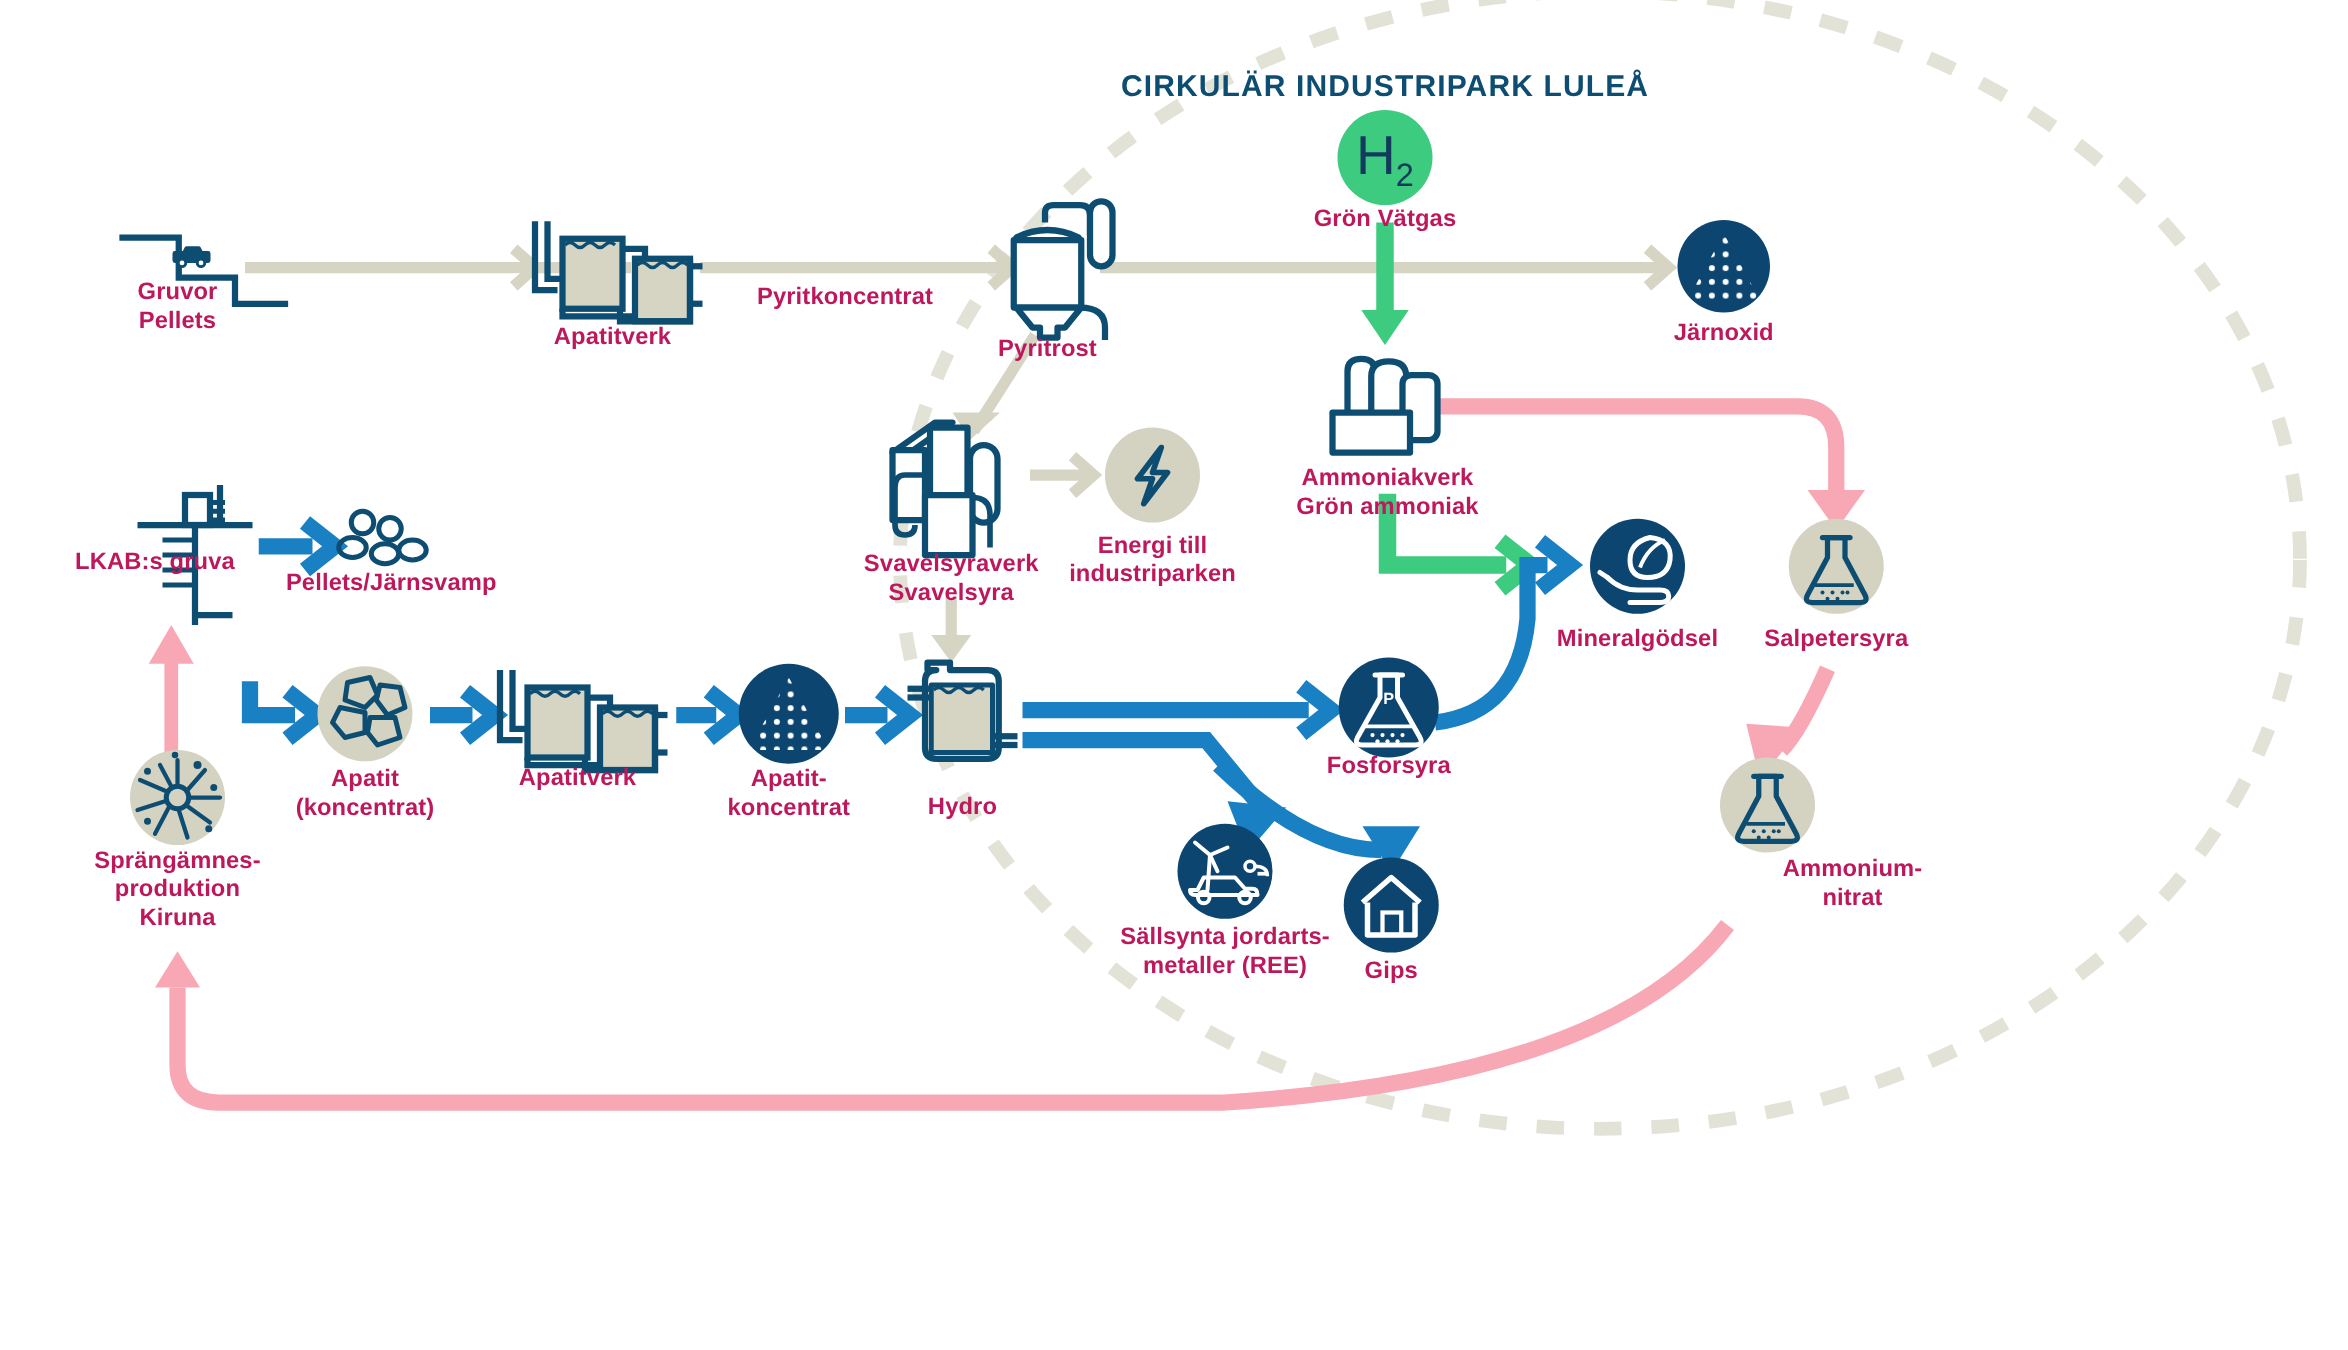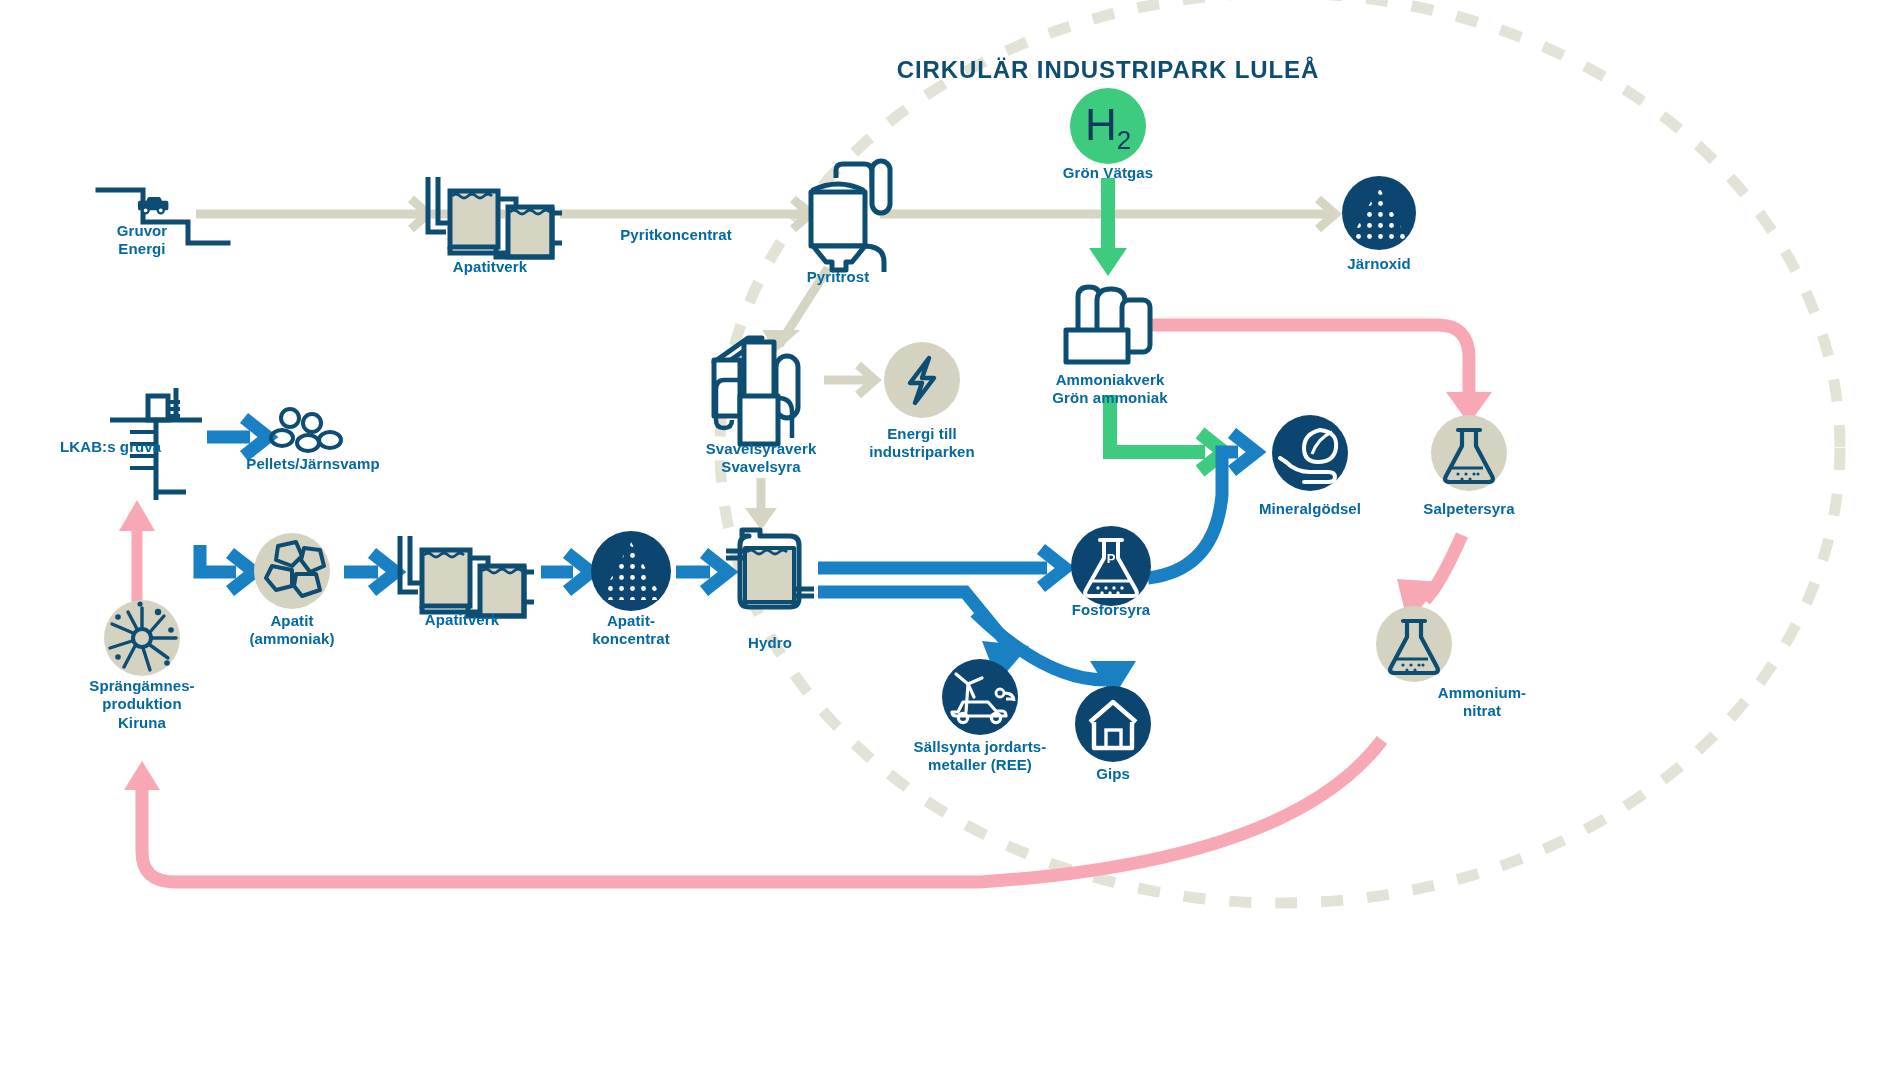--- a/index.html
+++ b/index.html
@@ -21,23 +21,23 @@
     background: #ffffff;
   }
   svg#diagram {
     position: absolute;
     top: 0; left: 0;
     width: 1878px;
     height: 1080px;
   }
   .lbl {
     position: absolute;
-    color: #0369a1;
+    color: #be185d;
     font-weight: bold;
-    font-size: 15px;
+    font-size: 19px;
     line-height: 1.22;
     text-align: center;
     letter-spacing: 0.1px;
     white-space: pre-line;
     transform: translateX(-50%);
     pointer-events: none;
   }
   .lbl.left { text-align: left; }
   .title {
     position: absolute;
@@ -411,37 +411,37 @@
     </g>
   </g>
 
 </svg>
 
 <div class="title" style="left:1108px; top:56px;">CIRKULÄR INDUSTRIPARK LULEÅ</div>
 
 <div class="h2text" style="left:1108px; top:128px;">H<sub>2</sub></div>
 
 <div class="lbl" style="left:142px; top:222px;">Gruvor
-Energi</div>
+Pellets</div>
 <div class="lbl" style="left:490px; top:258px;">Apatitverk</div>
 <div class="lbl" style="left:838px; top:268px;">Pyritrost</div>
 <div class="lbl" style="left:1108px; top:164px;">Grön Vätgas</div>
 <div class="lbl" style="left:1379px; top:255px;">Järnoxid</div>
 <div class="lbl" style="left:1110px; top:371px;">Ammoniakverk
 Grön ammoniak</div>
 <div class="lbl" style="left:761px; top:440px;">Svavelsyraverk
 Svavelsyra</div>
 <div class="lbl" style="left:922px; top:425px;">Energi till
 industriparken</div>
 <div class="lbl" style="left:1310px; top:500px;">Mineralgödsel</div>
 <div class="lbl" style="left:1469px; top:500px;">Salpetersyra</div>
 <div class="lbl left" style="left:60px; top:438px; transform:none;">LKAB:s gruva</div>
 <div class="lbl" style="left:313px; top:455px;">Pellets/Järnsvamp</div>
 <div class="lbl" style="left:292px; top:612px;">Apatit
-(ammoniak)</div>
+(koncentrat)</div>
 <div class="lbl" style="left:462px; top:611px;">Apatitverk</div>
 <div class="lbl" style="left:631px; top:612px;">Apatit-
 koncentrat</div>
 <div class="lbl" style="left:770px; top:607px;margin-top:27px;">Hydro</div>
 <div class="lbl" style="left:1111px; top:601px;">Fosforsyra</div>
 <div class="lbl" style="left:142px; top:677px;">Sprängämnes-
 produktion
 Kiruna</div>
 <div class="lbl" style="left:980px; top:738px;">Sällsynta jordarts-
 metaller (REE)</div>

